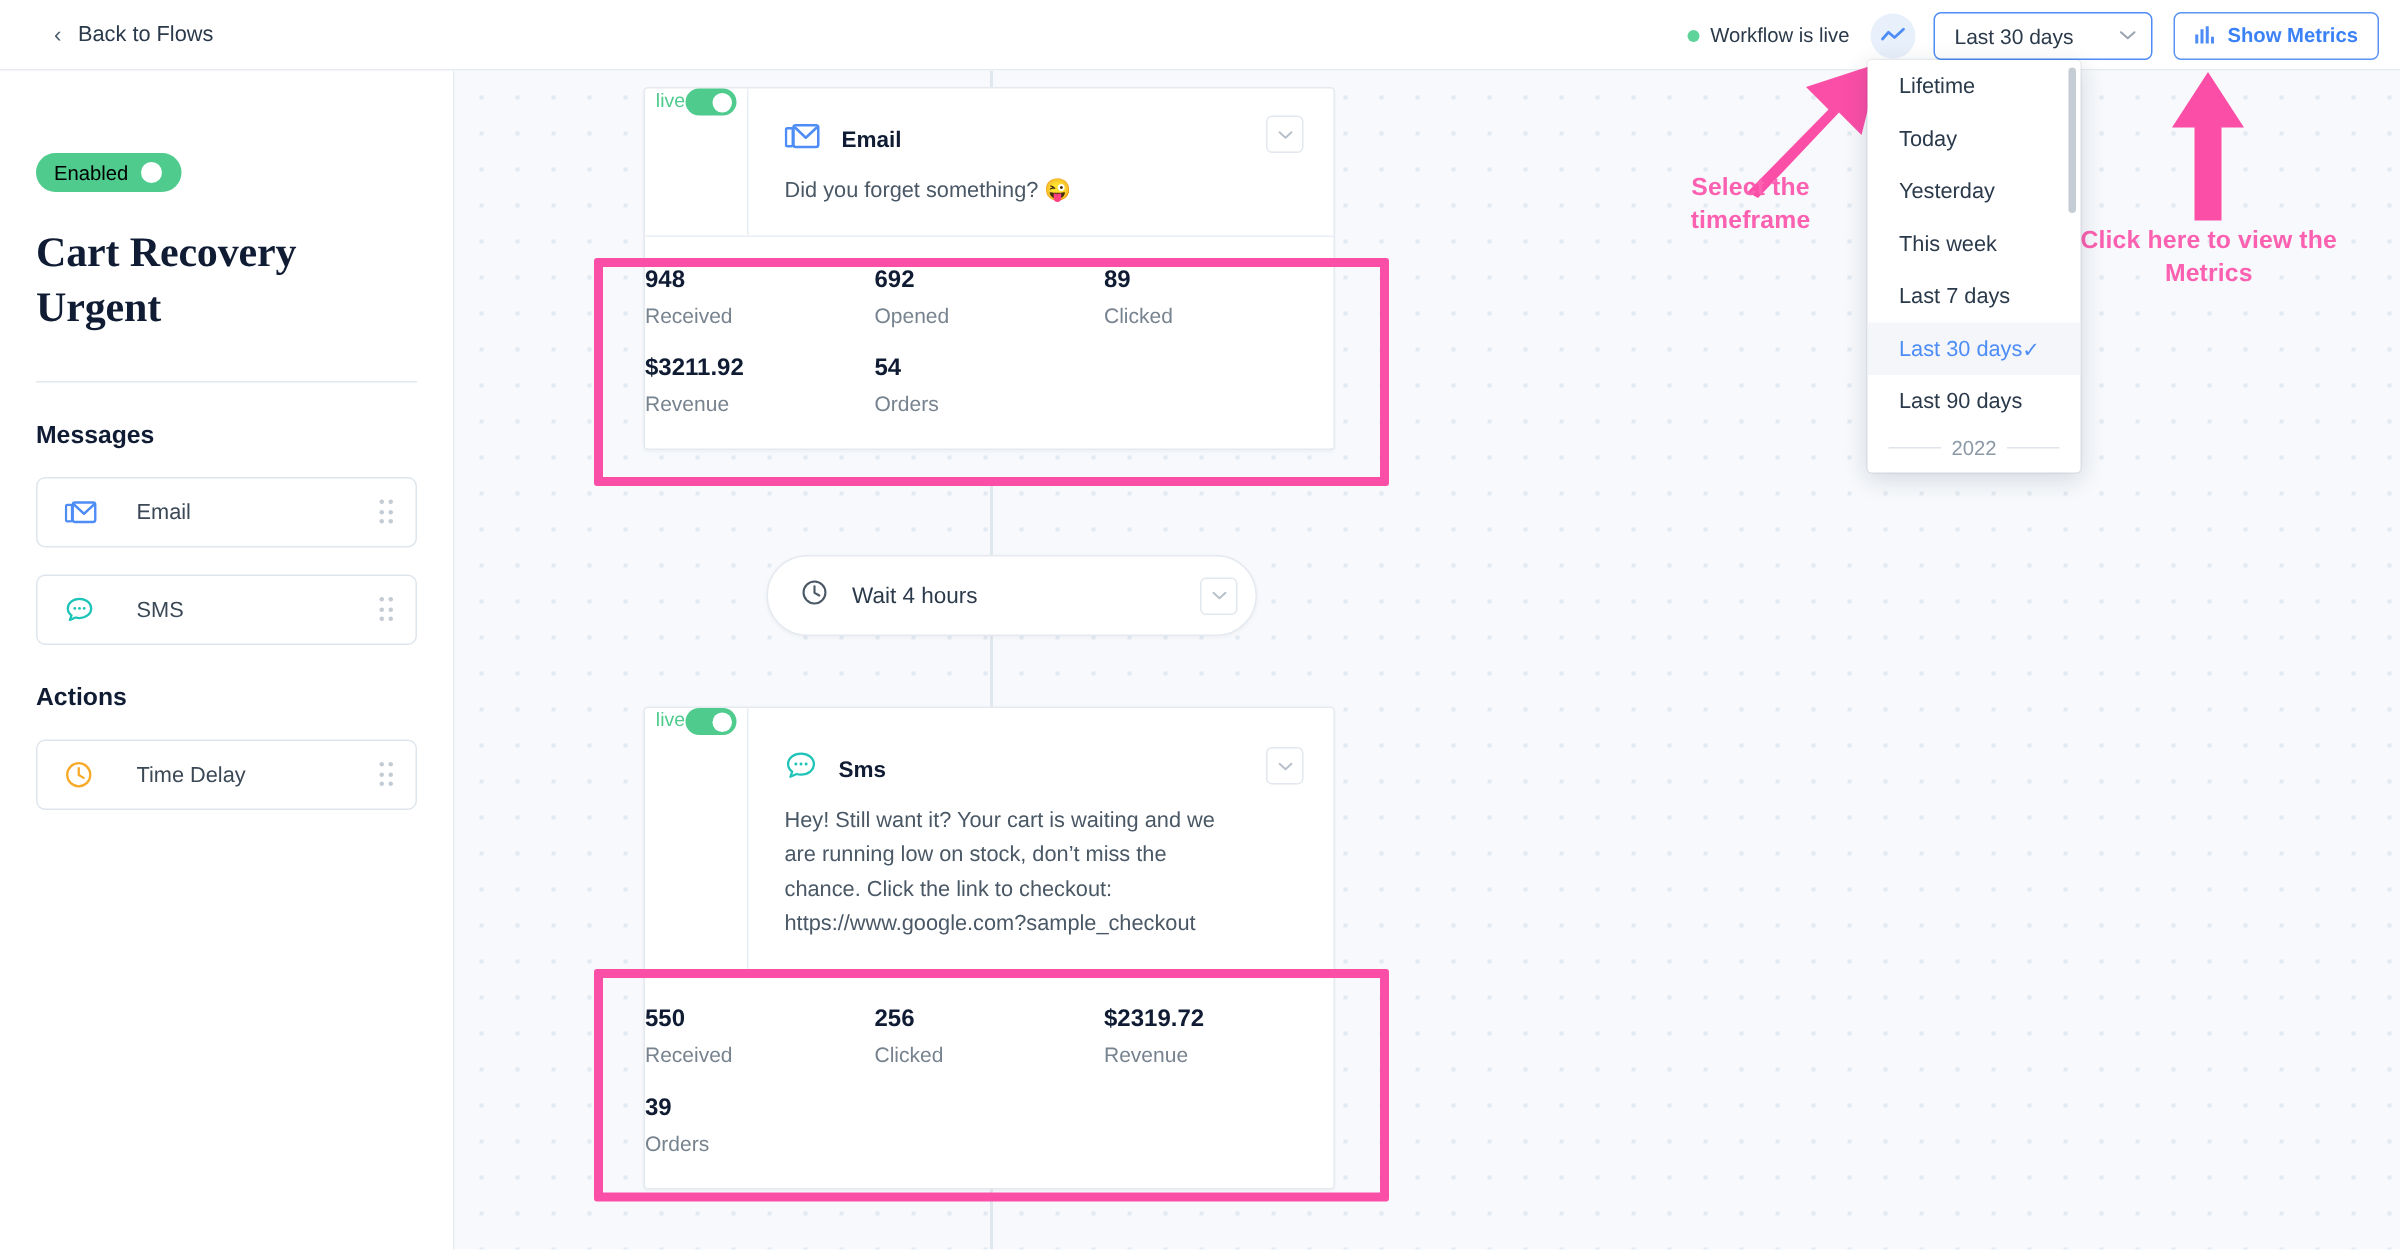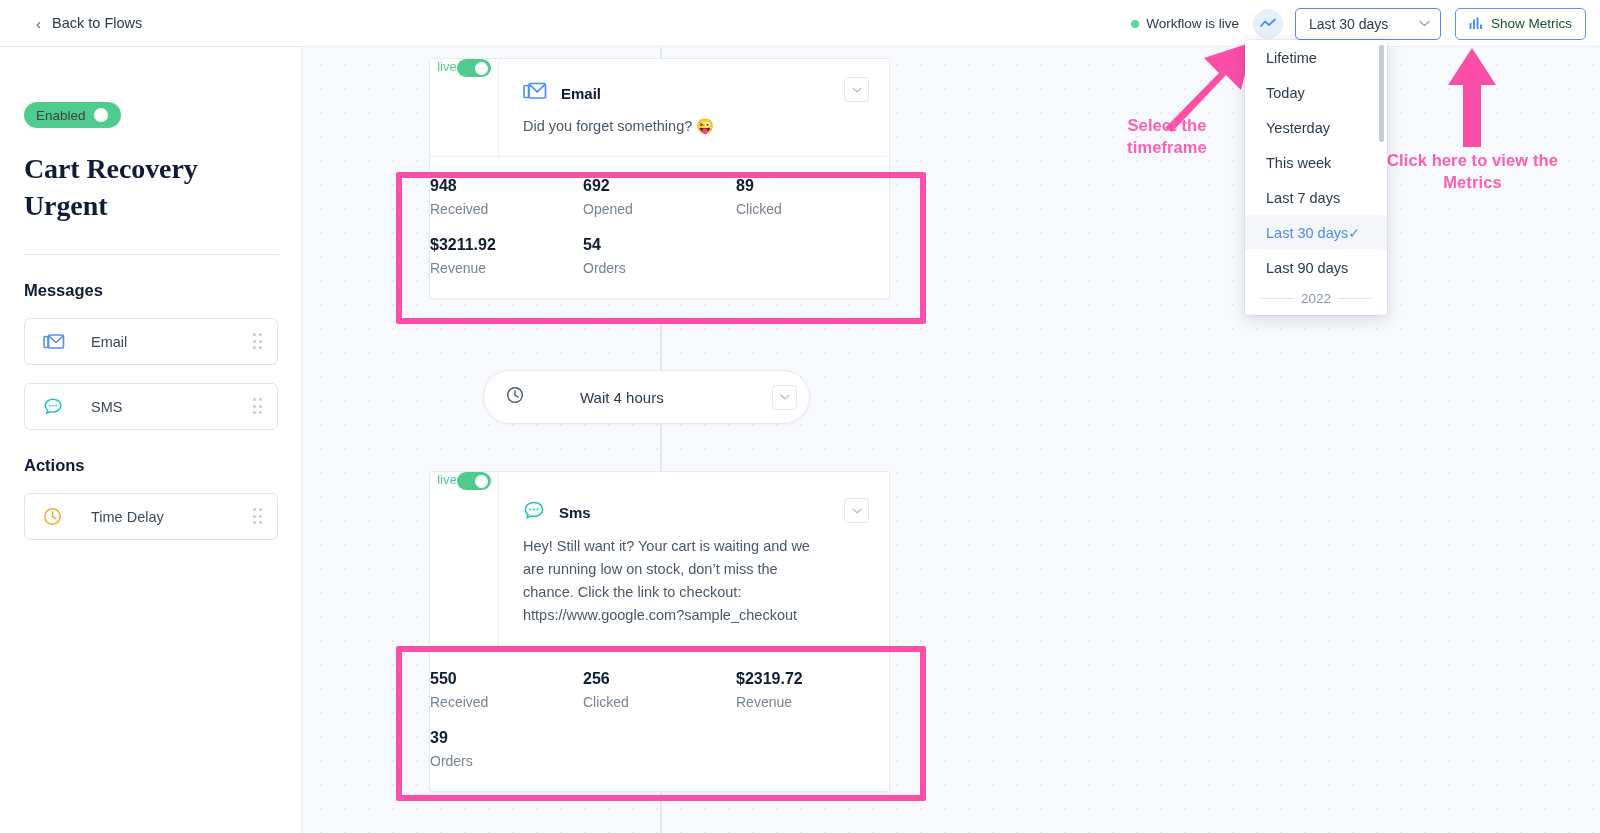--- a/index.html
+++ b/index.html
@@ -47,21 +47,21 @@
   }
   .date-select-label { font-size: 14px; color: #2b3a4b; flex: 1; }
   .date-chev { color: #9aa6b2; font-size: 11px; }
 
   .metrics-btn {
     margin-left: 14px; height: 32px;
     border: 1.2px solid #5b93f0; border-radius: 5px;
     background: #fff; display: flex; align-items: center; gap: 8px;
     padding: 0 13px; cursor: pointer;
   }
-  .metrics-btn-label { font-size: 13.5px; color: #14532d; font-weight: normal; }
+  .metrics-btn-label { font-size: 13.5px; color: #3b82f6; font-weight: bold; }
 
   
   .dropdown {
     position: absolute; left: 1245px; top: 40px;
     width: 142px; height: 275px;
     background: #ffffff;
     box-shadow: 0 4px 16px rgba(25,40,60,0.16), 0 0 0 1px rgba(25,40,60,0.05);
     border-radius: 3px; overflow: hidden; z-index: 60;
   }
   .dd-item {
@@ -87,21 +87,21 @@
     position: absolute; left: 0; top: 47px; width: 303px; height: 786px;
     background: #ffffff; border-right: 1px solid #e8ecf1;
     padding: 0 24px; z-index: 20;
   }
   .enabled-pill {
     margin-top: 55px; width: 97px; height: 26px;
     background: #4ecb8d; border-radius: 14px;
     display: flex; align-items: center; gap: 8px;
     padding-left: 12px; cursor: pointer;
   }
-  .enabled-pill .lbl { font-size: 13.5px; color: #404040; }
+  .enabled-pill .lbl { font-size: 13.5px; color: #000000; }
   .enabled-pill .knob { width: 14px; height: 14px; border-radius: 50%; background: #ffffff; }
 
   .flow-title {
     margin-top: 22px; font-family: "Liberation Serif", serif;
     font-size: 28px; font-weight: bold; color: #101c33;
     line-height: 1.33; letter-spacing: -0.1px;
   }
   .flow-desc {
     margin-top: 13px; font-size: 14px; color: #4a5866; line-height: 1.62;
     max-width: 255px;
@@ -362,21 +362,21 @@
             <div class="lab">Revenue</div>
           </div>
           <div class="metric">
             <div class="val">54</div>
             <div class="lab">Orders</div>
           </div>
         </div>
       </div>
     </div>
 
-    <div class="wait-node" style="left:180px; top:323px; width:327px;gap:40px;">
+    <div class="wait-node" style="left:208px; top:323px; width:327px;">
       <span>
         <svg width="18" height="18" viewBox="0 0 18 18">
           <circle cx="9" cy="9" r="7.3" fill="none" stroke="#4a5866" stroke-width="1.4"></circle>
           <polyline points="9,4.8 9,9.2 12.2,11" fill="none" stroke="#4a5866" stroke-width="1.4" stroke-linecap="round" stroke-linejoin="round"></polyline>
         </svg>
       </span>
       <span class="wait-label">Wait 4 hours</span>
       <div style="margin-left:auto;width:25px;height:25px;border:1px solid #e2e8ee;border-radius:4px;display:flex;align-items:center;justify-content:center;cursor:pointer;">
         <svg width="10" height="6" viewBox="0 0 10 6">
           <polyline points="1,1.2 5,4.8 9,1.2" fill="none" stroke="#b7c0ca" stroke-width="1.3" stroke-linecap="round" stroke-linejoin="round"></polyline>

